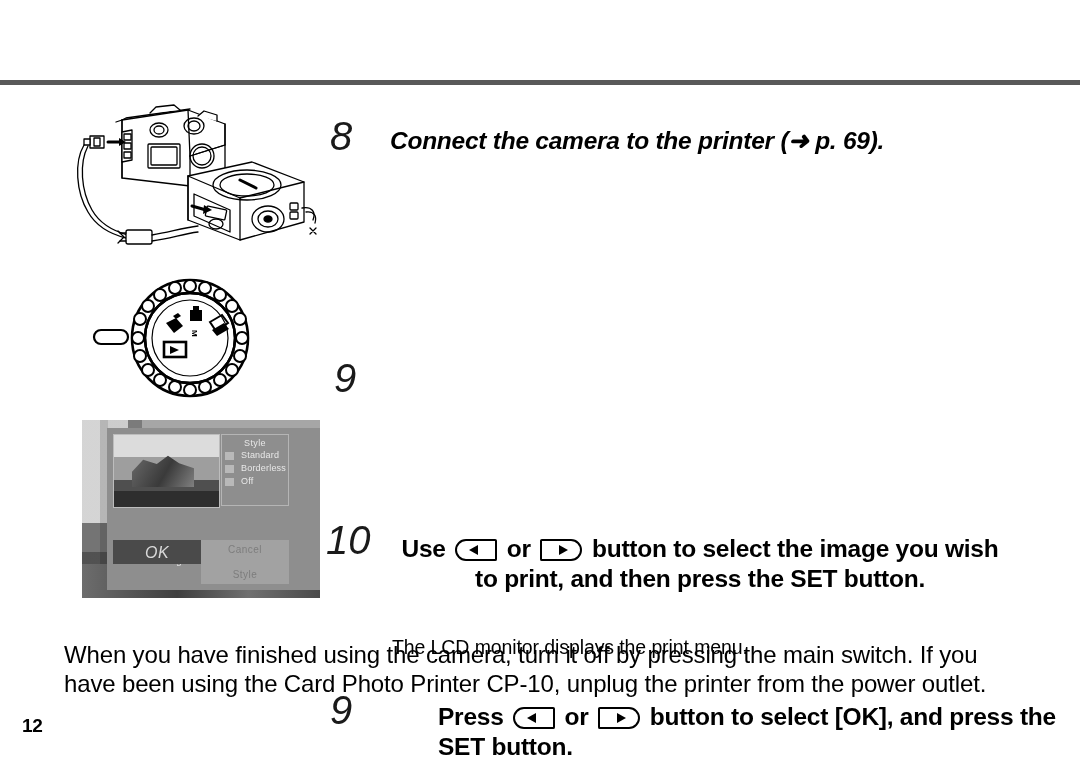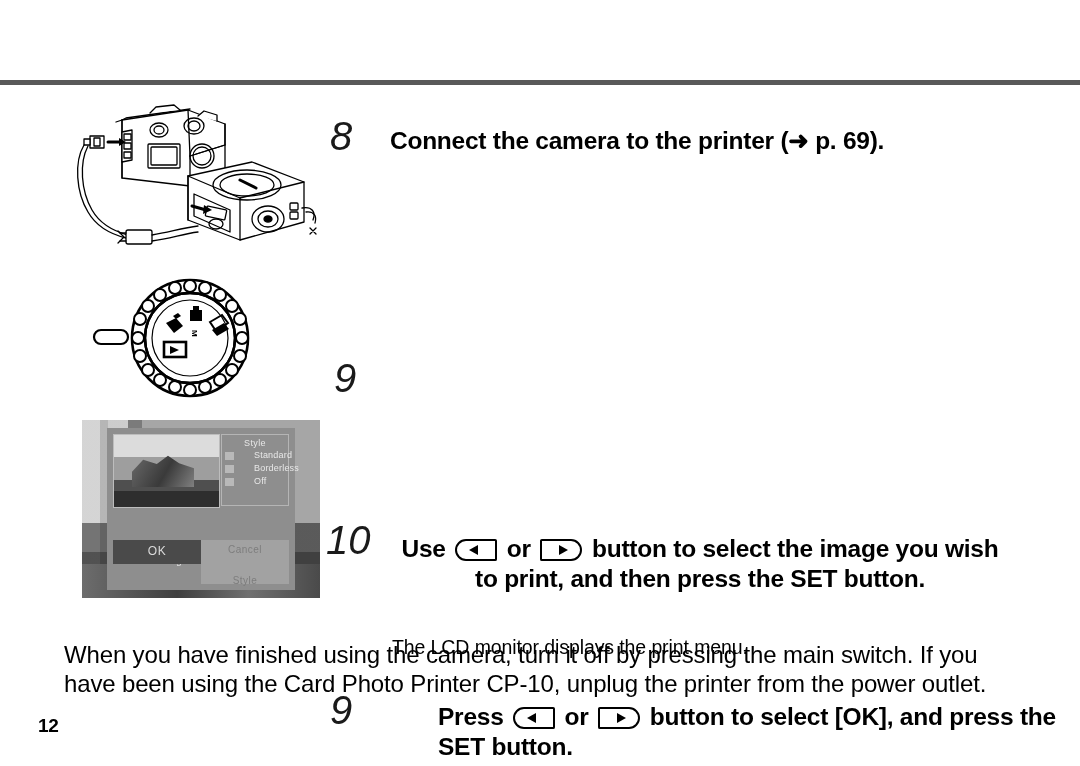--- a/index.html
+++ b/index.html
@@ -23,21 +23,21 @@
     left: 0;
     top: 80px;
     width: 1080px;
     height: 5px;
     background: #595959;
   }
 
   
   #page-number {
     position: absolute;
-    left: 38px;
+    left: 22px;
     top: 715px;
     font-size: 19px;
     font-weight: bold;
     letter-spacing: -0.3px;
   }
 
   
   #figure-column {
     position: absolute;
     left: 60px;
@@ -80,21 +80,21 @@
   .step-body {
     font-size: 19.5px;
     line-height: 26px;
     letter-spacing: -0.1px;
     font-weight: normal;
   }
 
   
   #step-8 { height: 112px; }
   #step-8 .num-wrap { position: absolute; left: 0px; top: 8px; }
-  #step-8 .title-wrap { position: absolute; left: 60px; top: 16px; width: 620px; }
+  #step-8 .title-wrap { position: absolute; left: 60px; top: 16px; width: 620px; font-style: italic; }
   #step-8 .body-wrap { position: absolute; left: 62px; top: 52px; width: 620px; }
 
   
   #step-9 { height: 80px; }
   #step-9 .num-wrap { position: absolute; left: 4px; top: 134px; }
   #step-9 .title-wrap { position: absolute; left: 60px; top: 142px; width: 640px; }
 
   
   #step-10 { height: 0px; }
   #step-10 .num-wrap { position: absolute; left: -4px; top: 212px; text-align: center; }
@@ -193,20 +193,21 @@
     height: 34px;
     background: linear-gradient(90deg, #6d6d6d, #3f3f3f 40%, #707070 70%, #4a4a4a);
   }
   .lcd-dialog {
     position: absolute;
     left: 25px;
     top: 8px;
     width: 188px;
     height: 162px;
     background: #8e8e8e;
+    padding-left: 48px;
   }
   .lcd-thumb {
     position: absolute;
     left: 6px;
     top: 6px;
     width: 105px;
     height: 72px;
     background:
       linear-gradient(180deg, #dcdcdc 0 30%, #9e9e9e 30% 62%, #4f4f4f 62% 100%);
     border: 1px solid #bdbdbd;
@@ -245,21 +246,21 @@
     font-size: 9px;
     color: #e8e8e8;
     text-align: center;
     font-family: "Liberation Sans", sans-serif;
     line-height: 12px;
     letter-spacing: 0.4px;
   }
   .lcd-menu-row {
     display: flex;
     align-items: center;
-    gap: 20px;
+    gap: 7px;
     padding-left: 3px;
     line-height: 13px;
   }
   .lcd-swatch {
     width: 9px;
     height: 8px;
     background: #b9b9b9;
     flex: 0 0 auto;
   }
   .lcd-menu-label {
@@ -279,40 +280,41 @@
   }
   .lcd-buttons {
     position: absolute;
     left: 6px;
     top: 112px;
     width: 176px;
     height: 44px;
     display: flex;
   }
   .lcd-btn {
-    font-size: 12px;
+    font-size: 16px;
     letter-spacing: 0.5px;
     display: flex;
     align-items: flex-start;
     justify-content: center;
     padding-top: 4px;
+    font-style: italic;
   }
   .lcd-btn-ok {
     width: 88px;
     height: 20px;
     background: #4a4a4a;
     color: #d9d9d9;
   }
   .lcd-btn-stack {
     width: 88px;
     background: #a2a2a2;
     display: flex;
     flex-direction: column;
     align-items: center;
-    gap: 20px;
+    gap: 14px;
     padding-top: 4px;
     height: 40px;
   }
   .lcd-btn-stack span {
     font-size: 10px;
     color: #7d7d7d;
     letter-spacing: 0.5px;
   }
 
   

